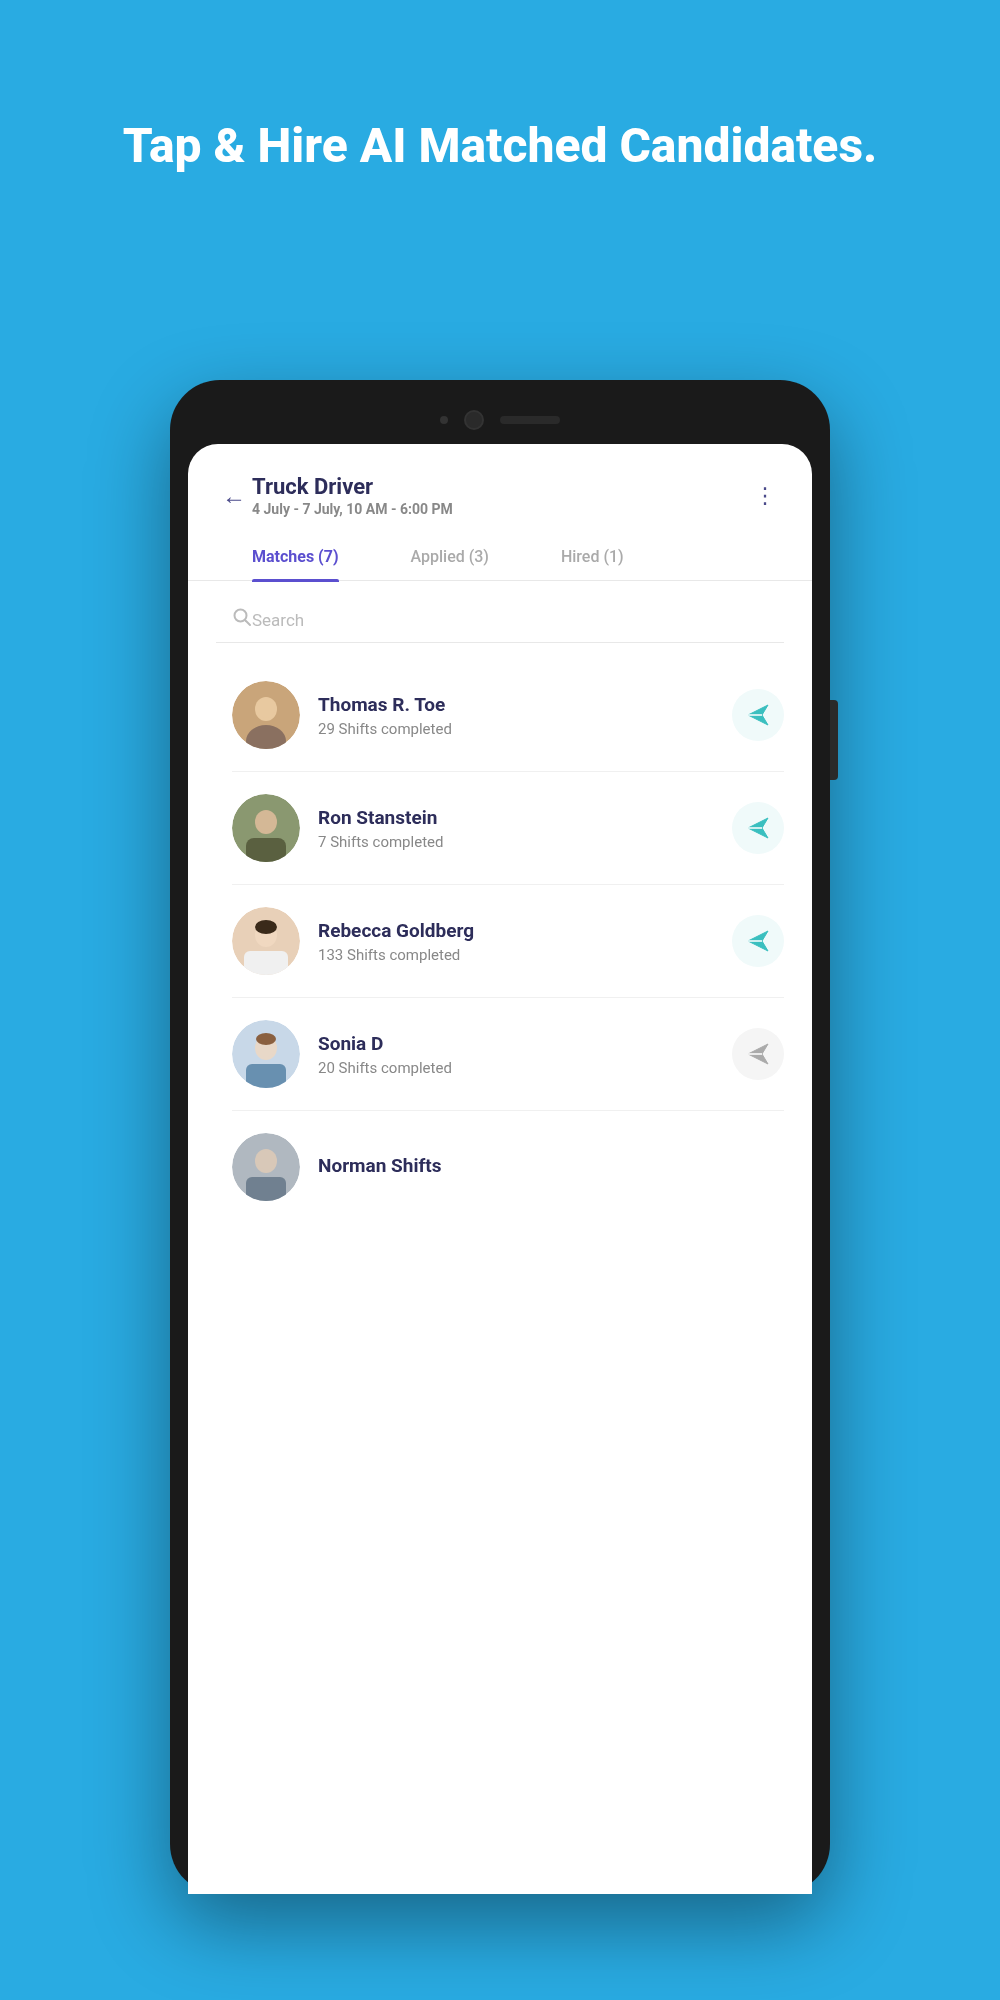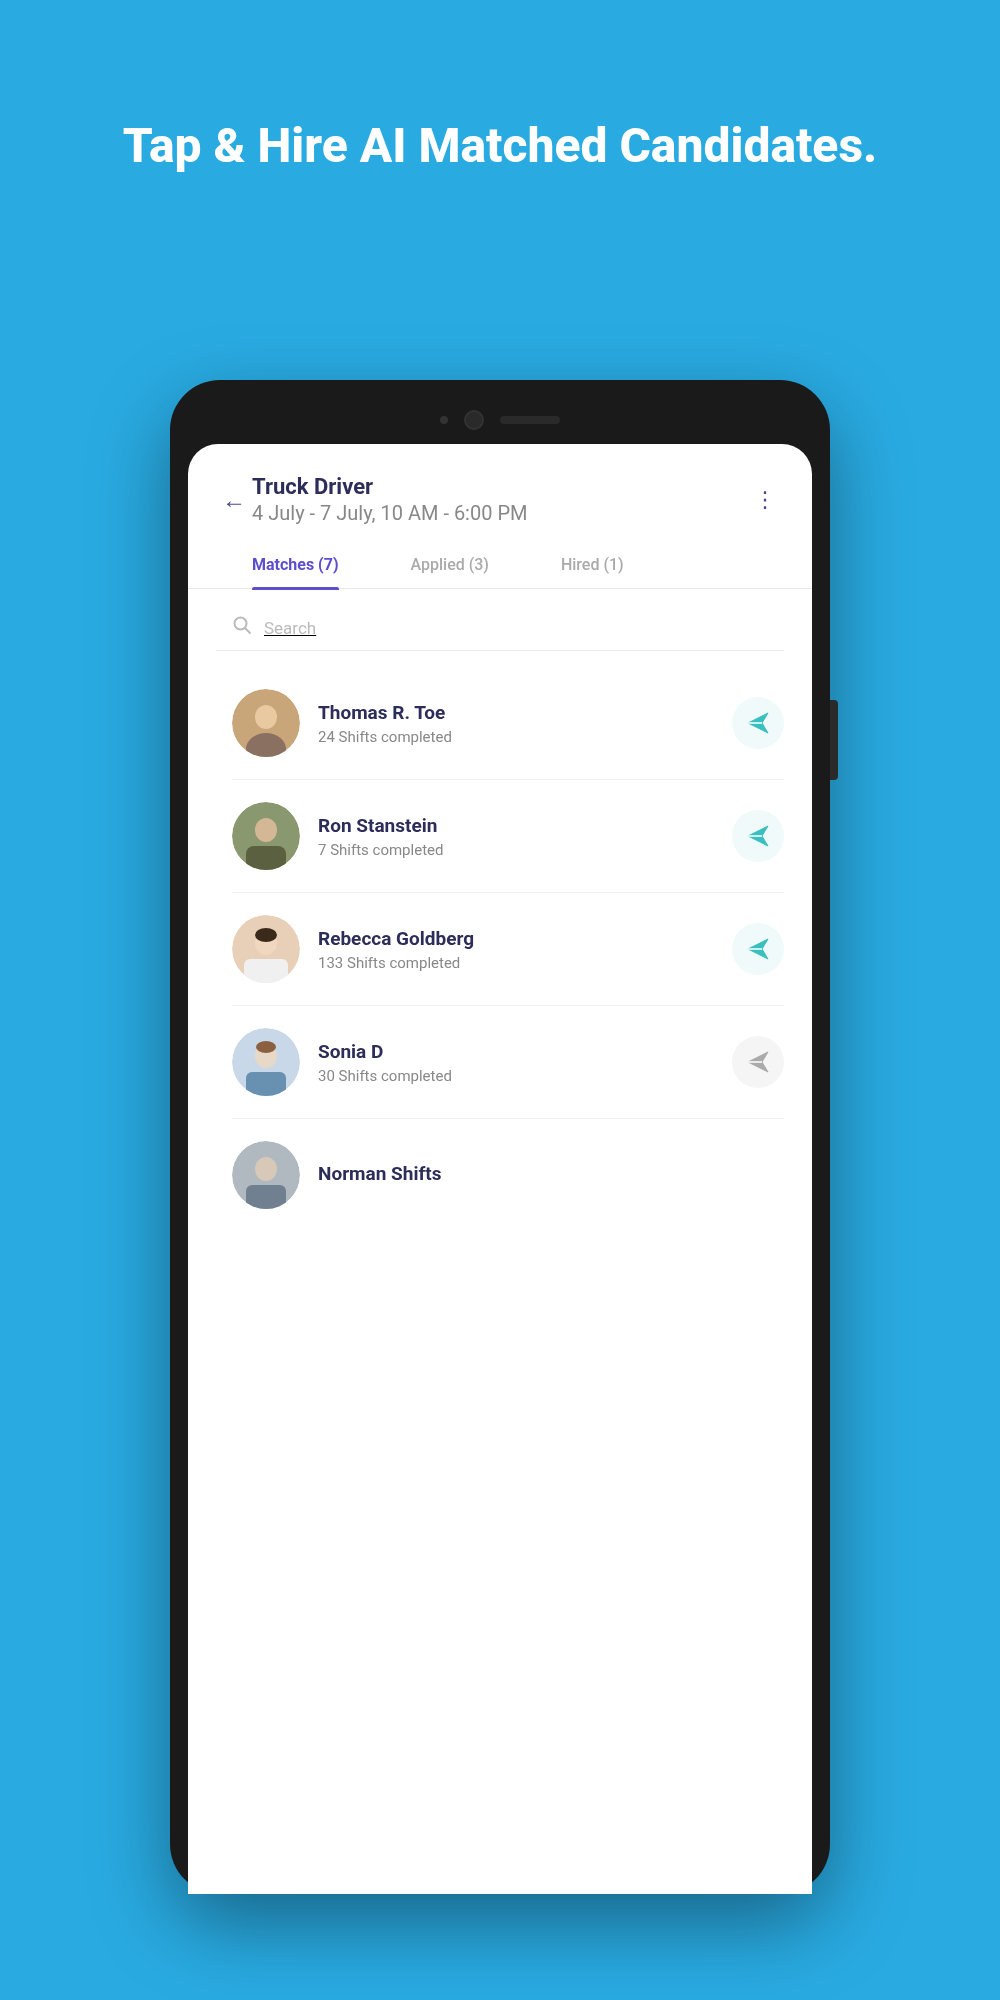--- a/index.html
+++ b/index.html
@@ -119,23 +119,24 @@
       flex: 1;
     }
 
     .job-title {
       font-size: 22px;
       font-weight: 700;
       color: #2d2d5a;
     }
 
     .job-date {
-      font-size: 20px;
+      font-size: 14px;
       color: #888;
       margin-top: 2px;
+      font-weight: bold;
     }
 
     .more-btn {
       width: 36px;
       height: 36px;
       display: flex;
       align-items: center;
       justify-content: center;
       cursor: pointer;
     }
@@ -180,24 +181,22 @@
       height: 3px;
       background: #5b4fcf;
       border-radius: 2px 2px 0 0;
     }
 
     
     .search-bar {
       margin: 16px 28px;
       display: flex;
       align-items: center;
-      gap: 12px;
       padding: 10px 16px;
       border-bottom: 1.5px solid #e8e8e8;
-      text-decoration: underline;
     }
 
     .search-icon-wrap {
       color: #bbb;
       font-size: 20px;
     }
 
     .search-input-display {
       font-size: 17px;
       color: #bbb;
@@ -326,21 +325,21 @@
           <div class="avatar-svg">
             <svg width="68" height="68" viewBox="0 0 68 68">
               <circle cx="34" cy="34" r="34" fill="#c9a57a"></circle>
               <ellipse cx="34" cy="28" rx="11" ry="12" fill="#e8c9a0"></ellipse>
               <ellipse cx="34" cy="60" rx="20" ry="16" fill="#8a7060"></ellipse>
               <ellipse cx="34" cy="27" rx="9" ry="10" fill="#e8c9a0"></ellipse>
             </svg>
           </div>
           <div class="candidate-info">
             <div class="candidate-name">Thomas R. Toe</div>
-            <div class="candidate-shifts">24 Shifts completed</div>
+            <div class="candidate-shifts">29 Shifts completed</div>
           </div>
           <div class="send-btn">
             <svg width="28" height="28" viewBox="0 0 28 28" fill="none">
               <path d="M4 14L24 4L18 14L24 24L4 14Z" fill="#3abfbf" stroke="#3abfbf" stroke-width="1" stroke-linejoin="round"></path>
               <path d="M18 14H4" stroke="white" stroke-width="1.5"></path>
             </svg>
           </div>
         </div>
 
         <div class="candidate-item">
@@ -391,21 +390,21 @@
             <svg width="68" height="68" viewBox="0 0 68 68">
               <circle cx="34" cy="34" r="34" fill="#c8d8e8"></circle>
               <ellipse cx="34" cy="28" rx="11" ry="12" fill="#e8d8c8"></ellipse>
               <rect x="14" y="44" width="40" height="24" rx="6" fill="#6890b0"></rect>
               <ellipse cx="34" cy="27" rx="9" ry="10" fill="#e8d8c8"></ellipse>
               <ellipse cx="34" cy="19" rx="10" ry="6" fill="#8a6040"></ellipse>
             </svg>
           </div>
           <div class="candidate-info">
             <div class="candidate-name">Sonia D</div>
-            <div class="candidate-shifts">30 Shifts completed</div>
+            <div class="candidate-shifts">20 Shifts completed</div>
           </div>
           <div class="send-btn inactive">
             <svg width="28" height="28" viewBox="0 0 28 28" fill="none">
               <path d="M4 14L24 4L18 14L24 24L4 14Z" fill="#aaaaaa" stroke="#aaaaaa" stroke-width="1" stroke-linejoin="round"></path>
               <path d="M18 14H4" stroke="white" stroke-width="1.5"></path>
             </svg>
           </div>
         </div>
 
         <div class="candidate-item-partial">

